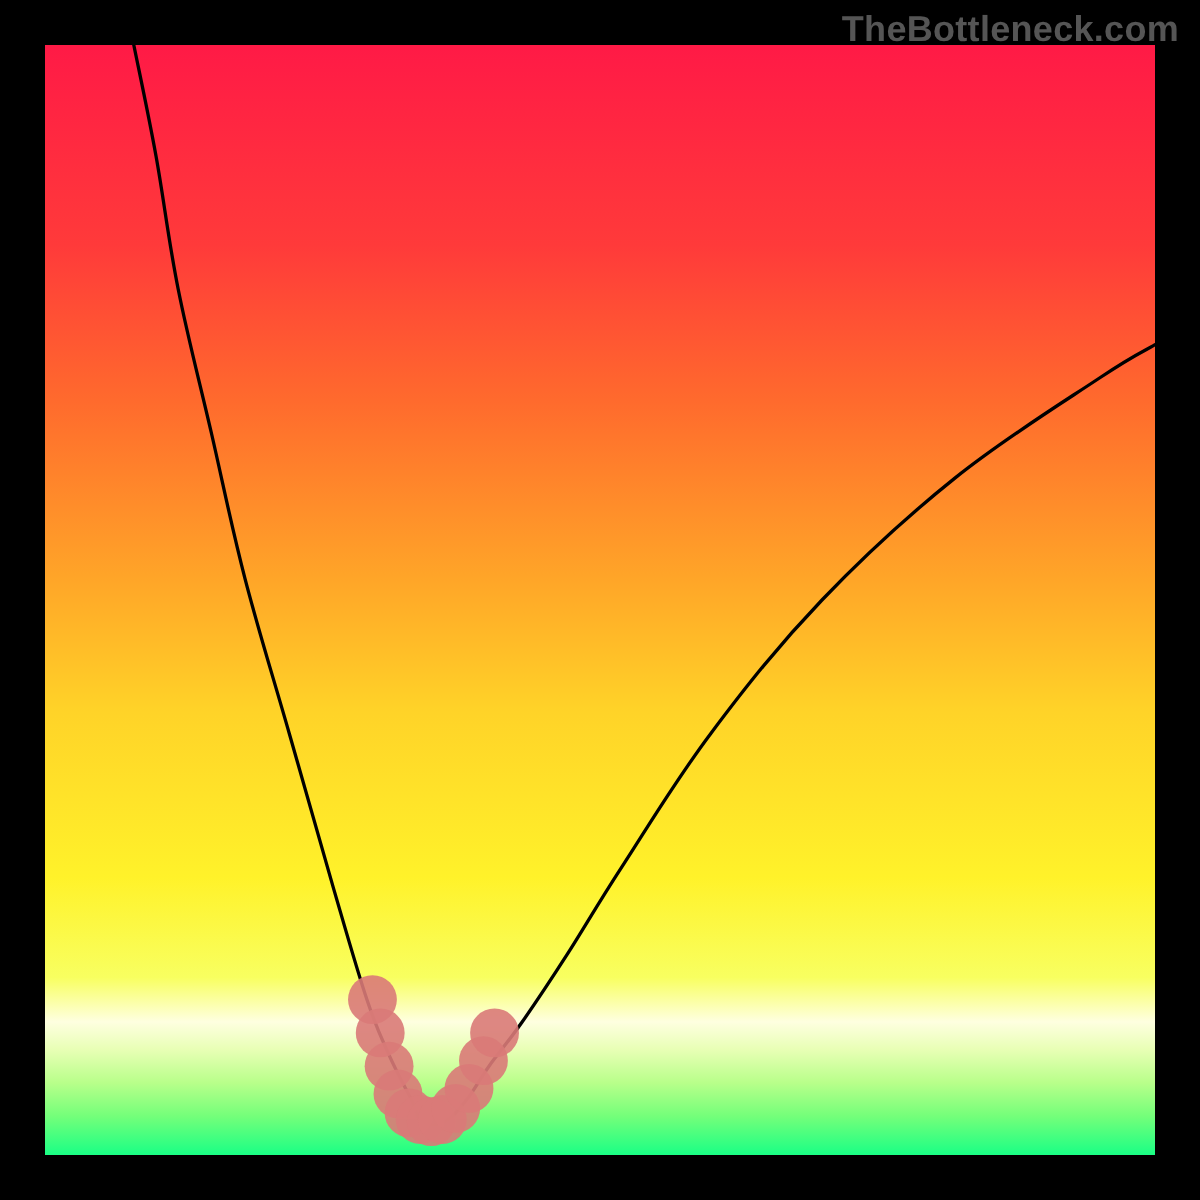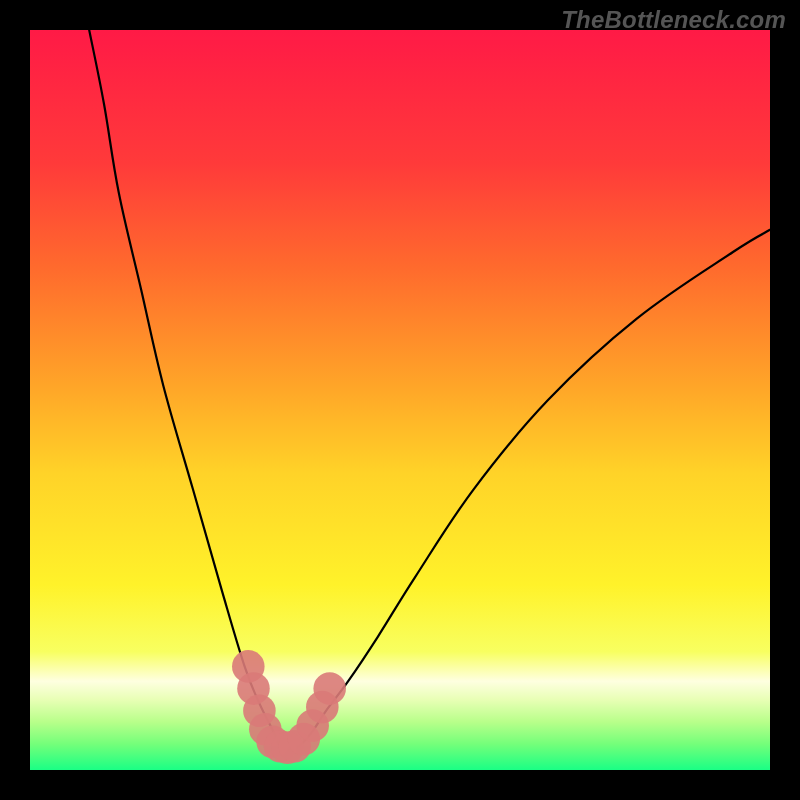--- a/index.html
+++ b/index.html
@@ -7,21 +7,20 @@
     padding: 0;
     width: 800px;
     height: 800px;
     background: #000000;
     overflow: hidden;
   }
   .wrap {
     position: relative;
     width: 800px;
     height: 800px;
-    font-style: italic;
   }
   .watermark {
     position: absolute;
     top: 6px;
     right: 14px;
     font-family: Arial, Helvetica, sans-serif;
     font-size: 24px;
     font-weight: 600;
     color: #555555;
     letter-spacing: 0.2px;

